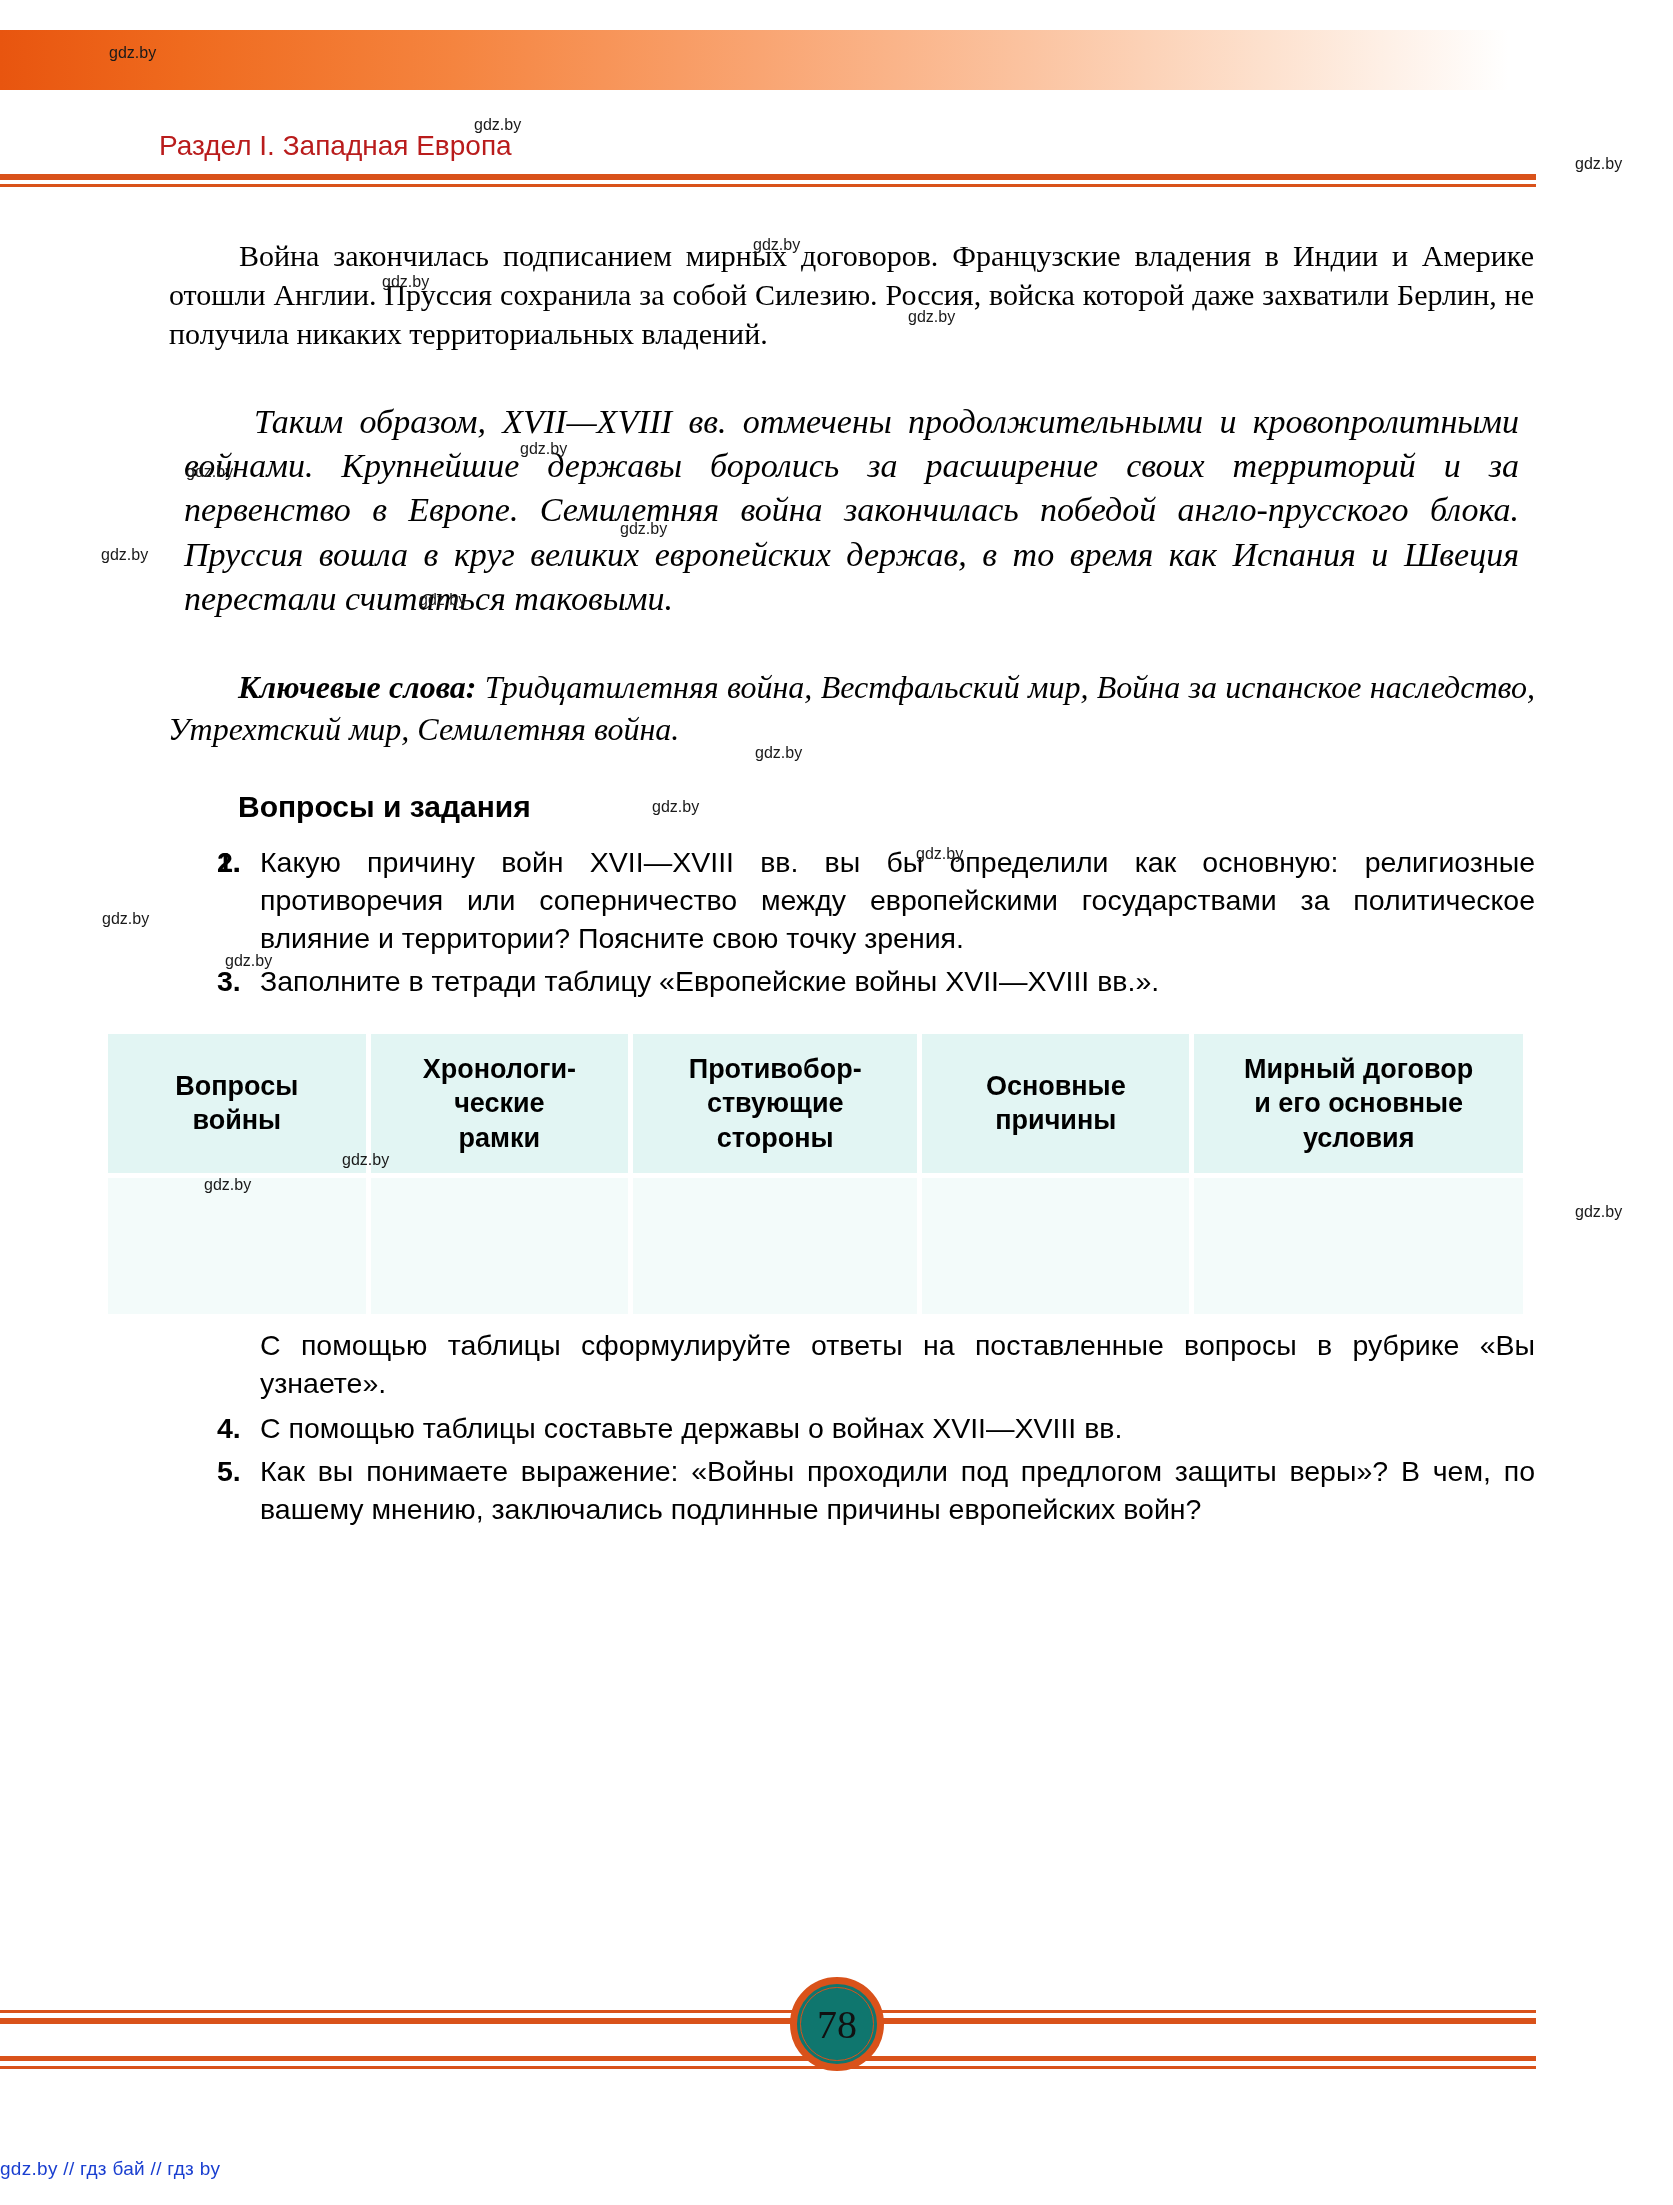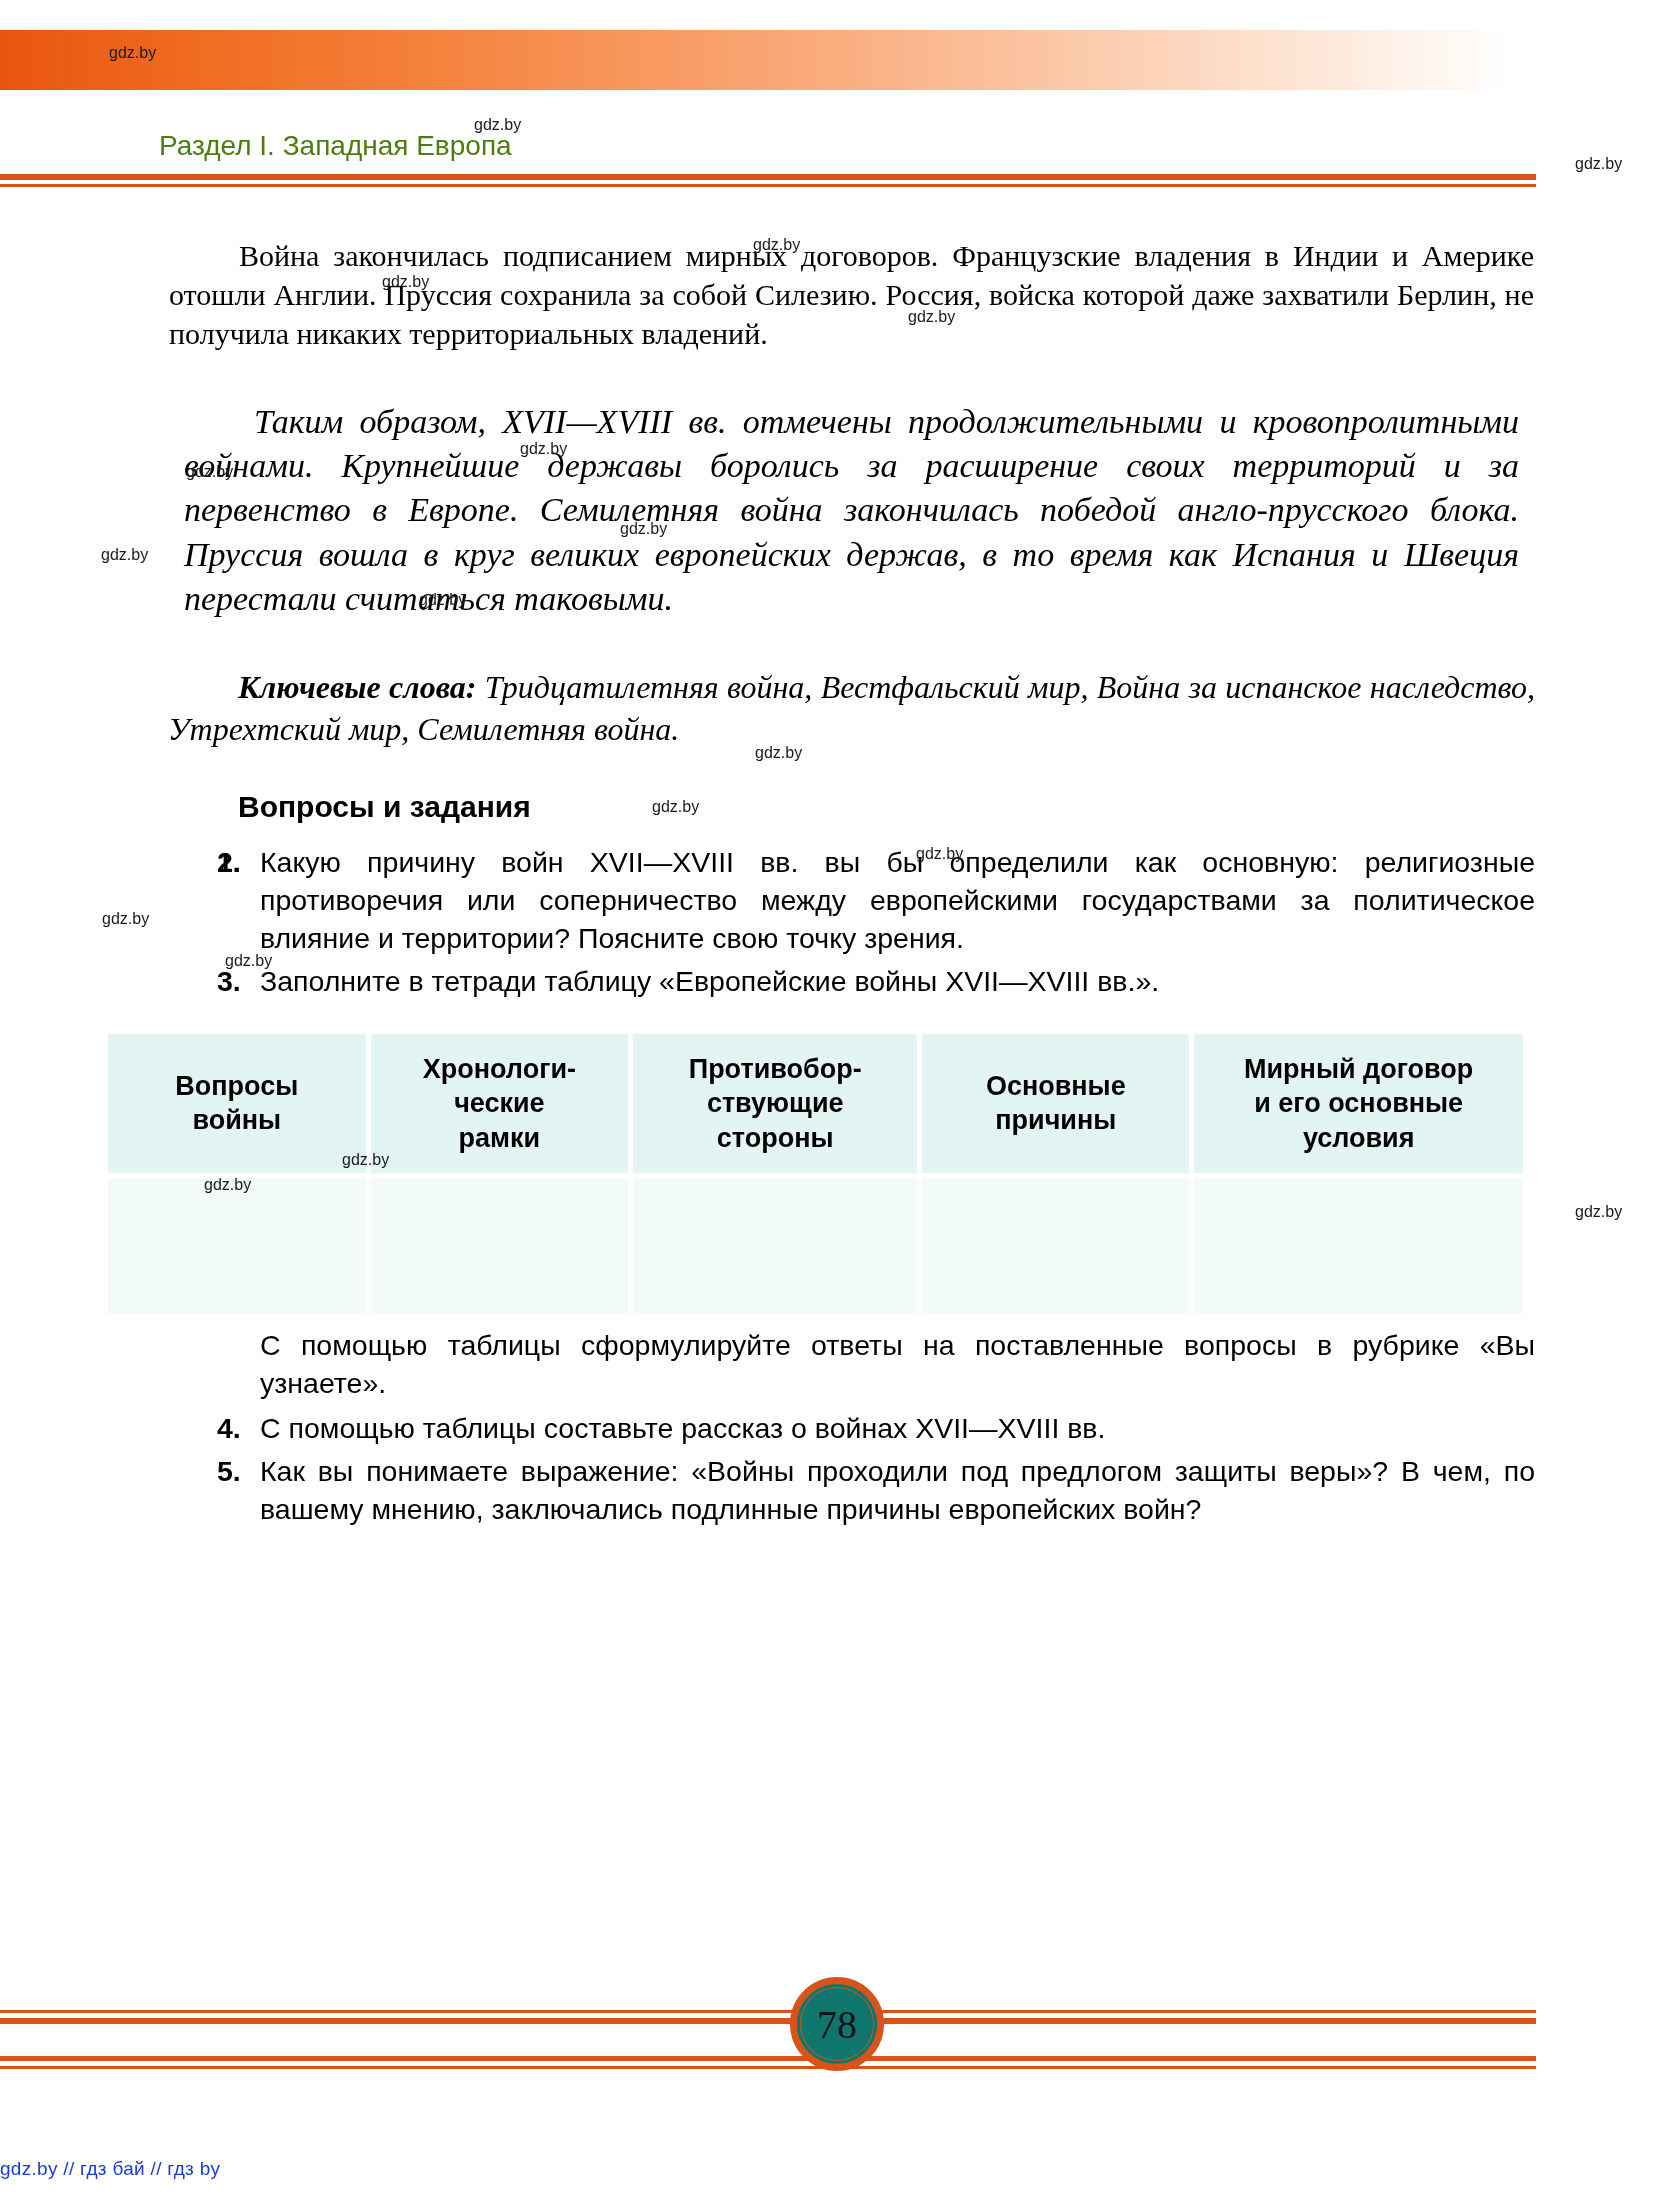--- a/index.html
+++ b/index.html
@@ -51,21 +51,21 @@
         #ffffff 100%);
   }
 
   
   .section-title {
     position: absolute;
     left: 159px;
     top: 130px;
     font-family: "Liberation Sans", "DejaVu Sans", sans-serif;
     font-size: 28px;
-    color: #4d7c0f;
+    color: #b91c1c;
     white-space: nowrap;
   }
   .rule-group-top {
     position: absolute;
     left: 0;
     top: 174px;
     width: 1536px;
   }
   .rule-thick {
     height: 5.9px;
@@ -341,21 +341,21 @@
             </tr>
           </tbody>
         </table>
       </div>
 
       <div class="qa-sub">С помощью таблицы сформулируйте ответы на поставленные вопросы в рубрике «Вы узнаете».</div>
 
       <ol class="qa-list">
         <li class="qa-item">
           <span class="qa-num">4.</span>
-          <span>С помощью таблицы составьте рассказ о войнах XVII—XVIII вв.</span>
+          <span>С помощью таблицы составьте державы о войнах XVII—XVIII вв.</span>
         </li>
         <li class="qa-item">
           <span class="qa-num">5.</span>
           <span>Как вы понимаете выражение: «Войны проходили под предлогом защиты веры»? В чем, по вашему мнению, заключались подлинные причины европейских войн?</span>
         </li>
       </ol>
     </div>
   </div>
 
   <div class="footer-rules">

